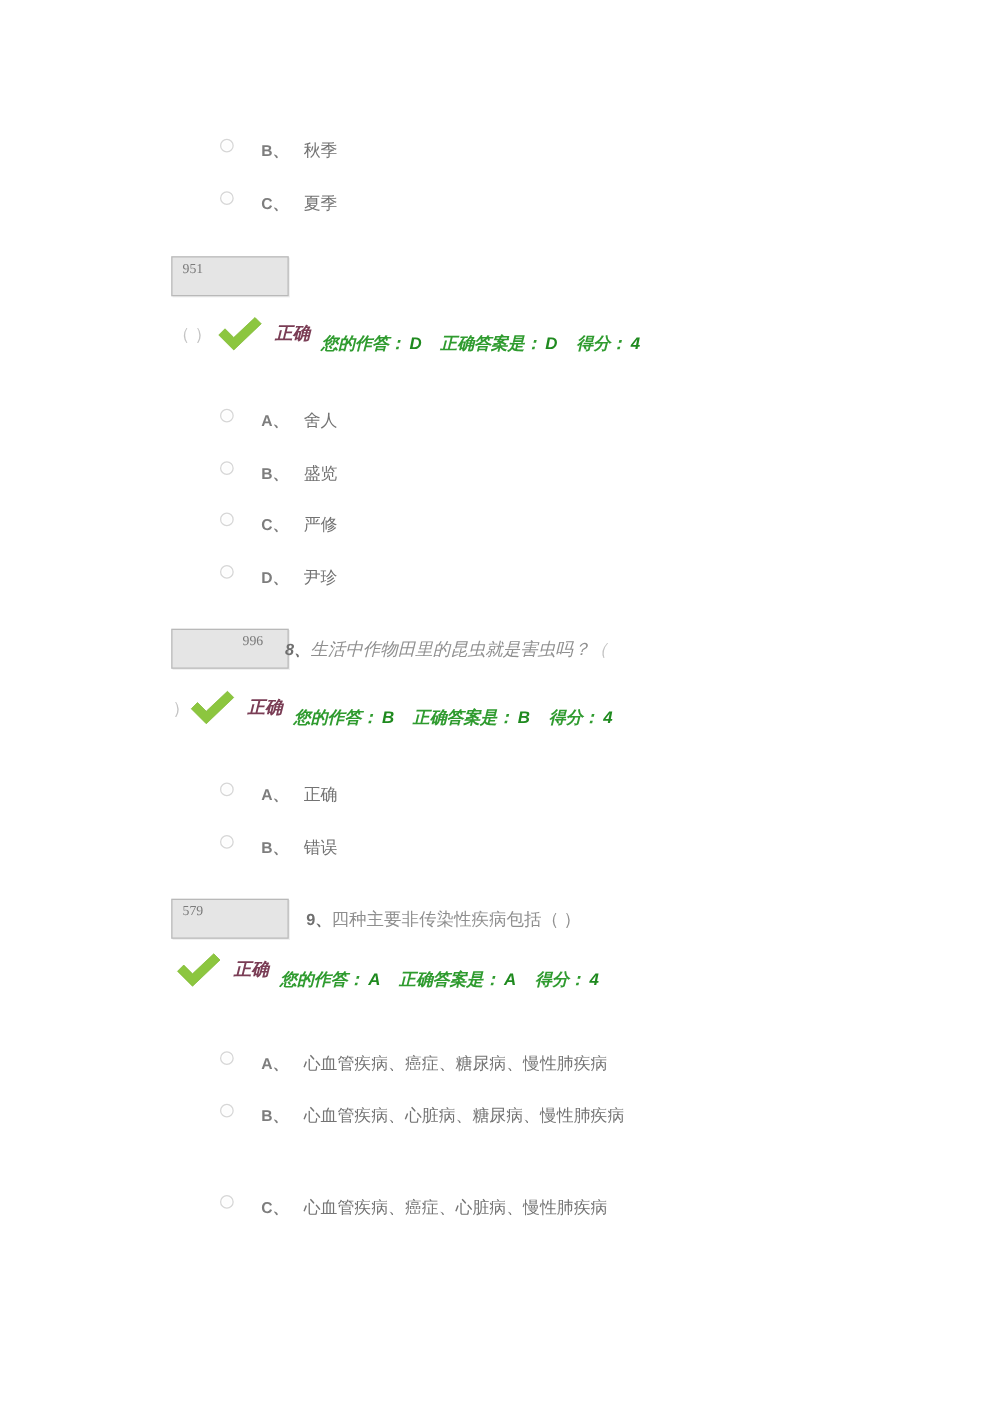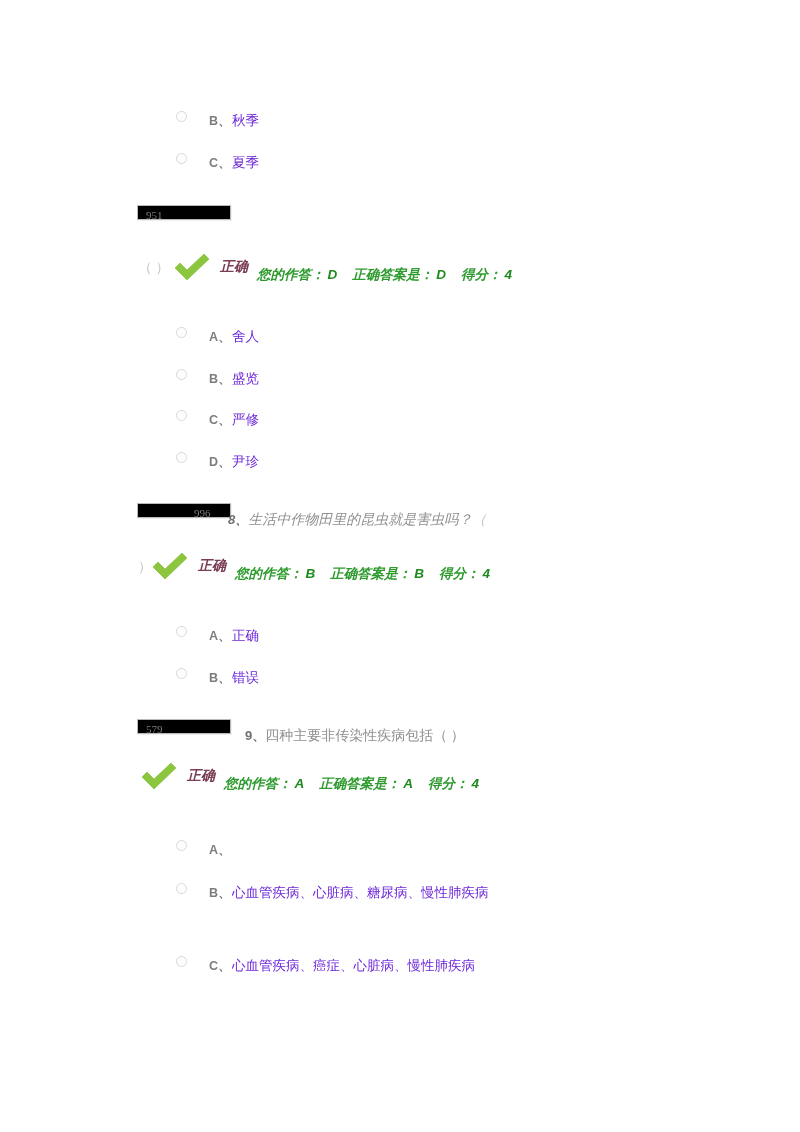--- a/index.html
+++ b/index.html
@@ -48,31 +48,31 @@
   .opt-letter {
     font-family: "Liberation Sans", "DejaVu Sans", sans-serif;
     font-weight: bold;
     font-size: 12.5px;
     color: #7d7d7d;
     letter-spacing: .2px;
   }
   .opt-text {
     font-family: "Liberation Serif", "DejaVu Serif", serif;
     font-size: 13.5px;
-    color: #6d28d9;
-    margin-left: 1px;
+    color: #737373;
+    margin-left: 12px;
   }
 
   
   .qnum-box {
     position: absolute;
     width: 94px;
-    height: 15px;
+    height: 32px;
     border: 1px solid #b9b9b9;
-    background: #000000;
+    background: #e5e5e5;
     box-sizing: border-box;
     box-shadow: 1px 1px 0 rgba(0,0,0,.06);
   }
   .qnum-box .val {
     font-family: "Liberation Serif", "DejaVu Serif", serif;
     font-size: 11px;
     color: #7a7a7a;
     padding: 2px 0 0 8px;
     display: block;
     line-height: 14px;
@@ -261,20 +261,21 @@
     <span class="spacer-gap"></span>
     <span class="result-field"><span>正确答案是：</span><span class="ans">A</span></span>
     <span class="spacer-gap"></span>
     <span class="result-field"><span>得分：</span><span class="ans">4</span></span>
   </div>
 
   <div class="option-row" style="left:176px; top:842px;">
     <span class="radio"></span>
     <span class="opt-letter">A</span>
     <span class="opt-letter">、</span>
+    <span class="opt-text">心血管疾病、癌症、糖尿病、慢性肺疾病</span>
   </div>
   <div class="option-row" style="left:176px; top:884px;">
     <span class="radio"></span>
     <span class="opt-letter">B</span>
     <span class="opt-letter">、</span>
     <span class="opt-text">心血管疾病、心脏病、糖尿病、慢性肺疾病</span>
   </div>
   <div class="option-row" style="left:176px; top:957px;">
     <span class="radio"></span>
     <span class="opt-letter">C</span>

